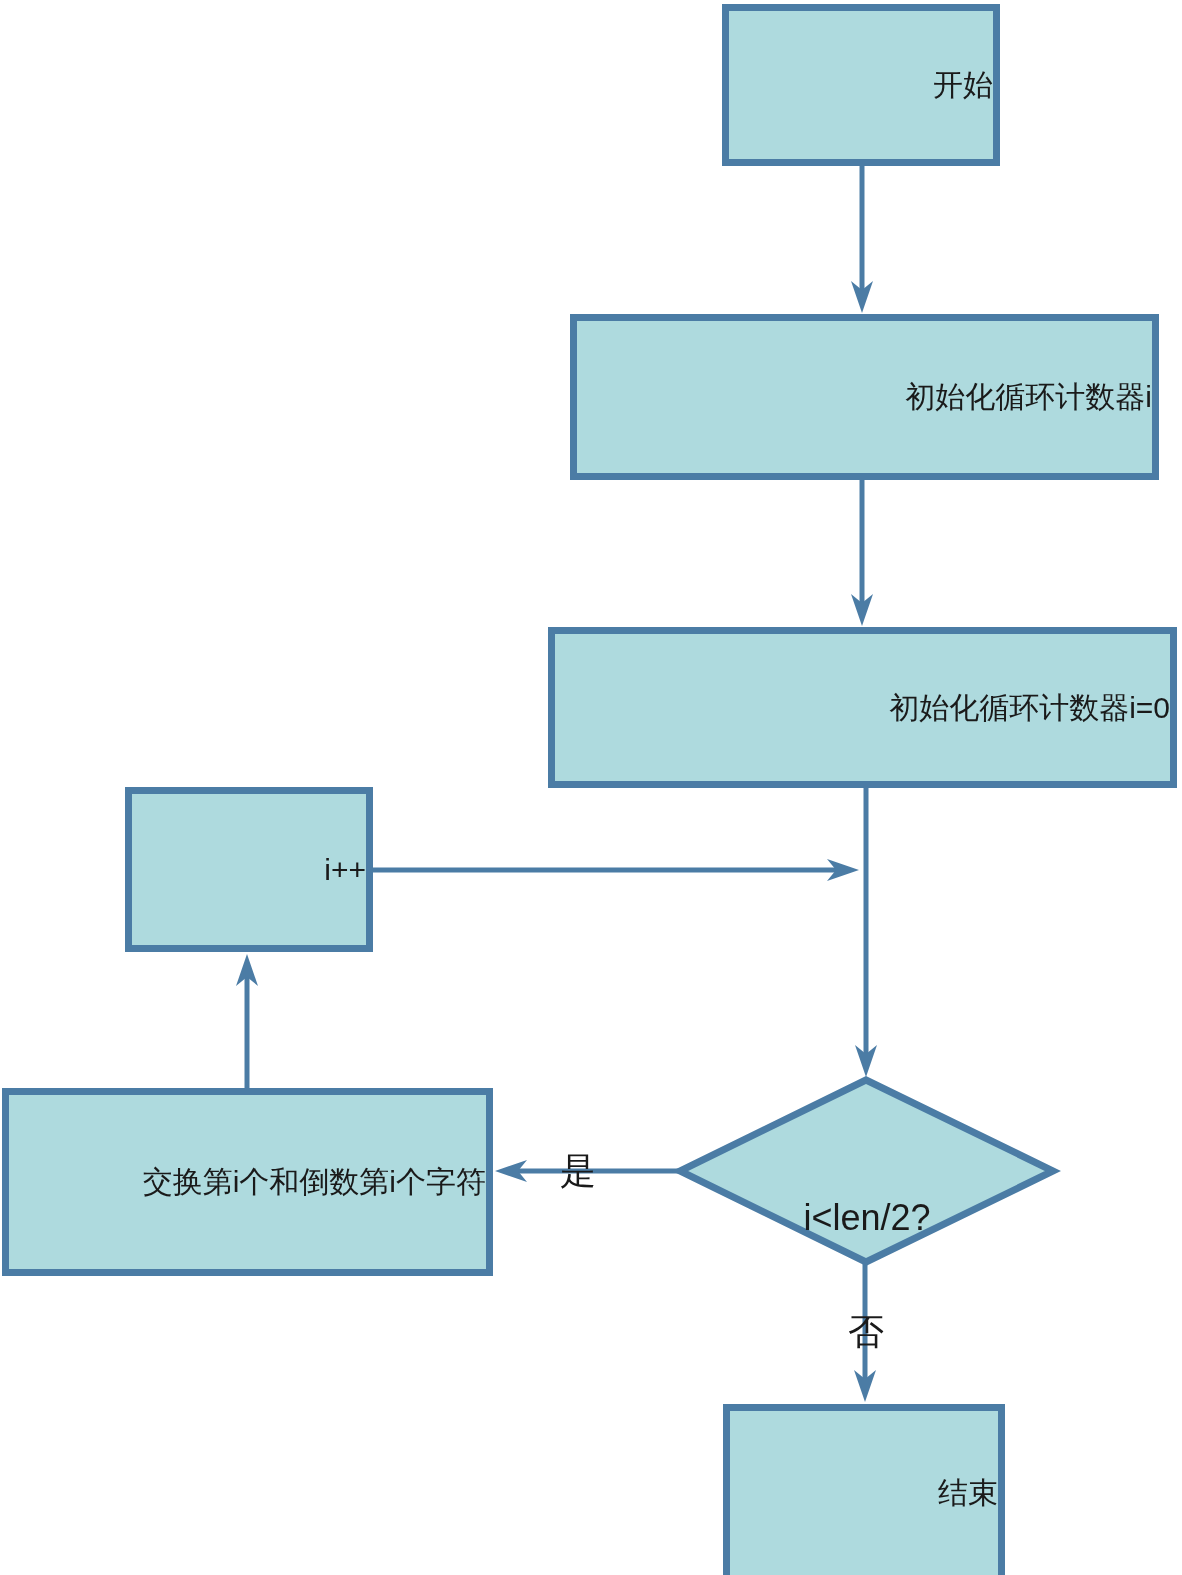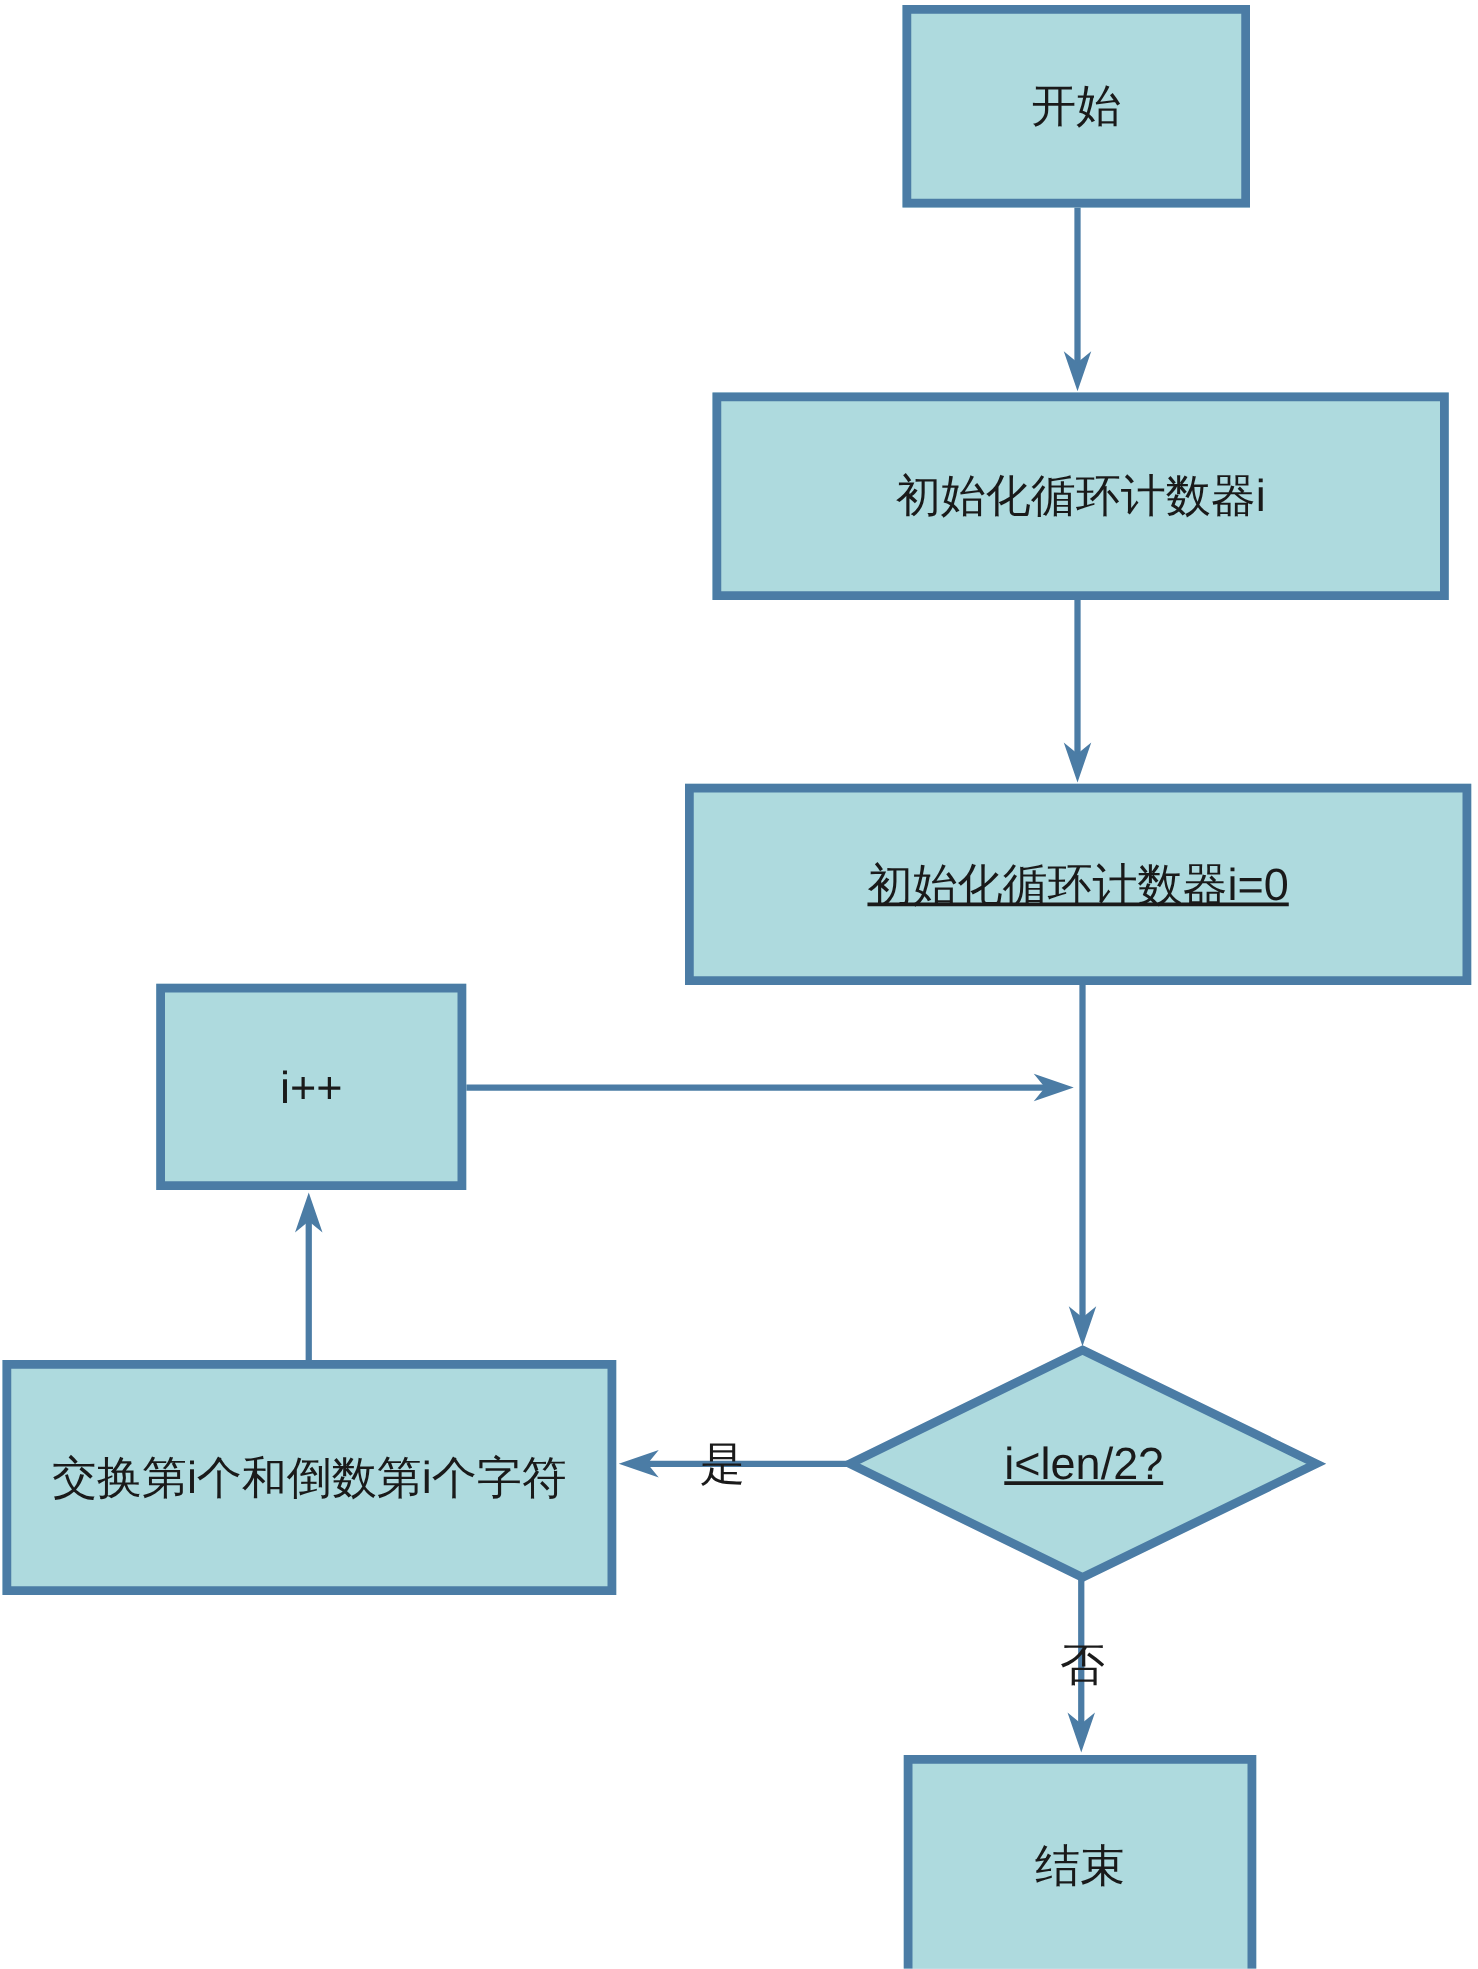--- a/index.html
+++ b/index.html
@@ -36,23 +36,23 @@
     stroke-width: 7;
     stroke-linejoin: miter;
   }
   .node {
     position: absolute;
     box-sizing: border-box;
     background: var(--fill);
     border: 7px solid var(--stroke);
     display: flex;
     align-items: center;
-    justify-content: center;
+    justify-content: flex-end;
     text-align: center;
-    font-size: 36px;
+    font-size: 30px;
     line-height: 1.2;
     color: var(--text);
   }
   .floating-label {
     position: absolute;
     display: flex;
     align-items: center;
     justify-content: center;
     text-align: center;
     font-size: 36px;
@@ -92,35 +92,35 @@
   </svg>
 
   <div class="node" style="left:722px; top:4px; width:278px; height:162px;">
     <span>开始</span>
   </div>
 
   <div class="node" style="left:570px; top:314px; width:589px; height:166px;">
     <span>初始化循环计数器i</span>
   </div>
 
-  <div class="node" style="left:548px; top:627px; width:629px; height:161px;text-decoration:underline;">
+  <div class="node" style="left:548px; top:627px; width:629px; height:161px;">
     <span>初始化循环计数器i=0</span>
   </div>
 
   <div class="node" style="left:125px; top:787px; width:248px; height:165px;">
     <span>i++</span>
   </div>
 
   <div class="node" style="left:2px; top:1088px; width:491px; height:188px;">
     <span>交换第i个和倒数第i个字符</span>
   </div>
 
   <div class="node" style="left:723px; top:1404px; width:282px; height:178px;">
     <span>结束</span>
   </div>
 
-  <div class="floating-label" style="left:680px; top:1143px; width:374px; height:56px;text-decoration:underline;">i&lt;len/2?</div>
+  <div class="floating-label" style="left:680px; top:1190px; width:374px; height:56px;">i&lt;len/2?</div>
 
   <div class="floating-label" style="left:552px; top:1145px; width:52px; height:52px;">是</div>
 
   <div class="floating-label" style="left:840px; top:1306px; width:52px; height:52px;">否</div>
 
 </div>
 
 </body></html>

